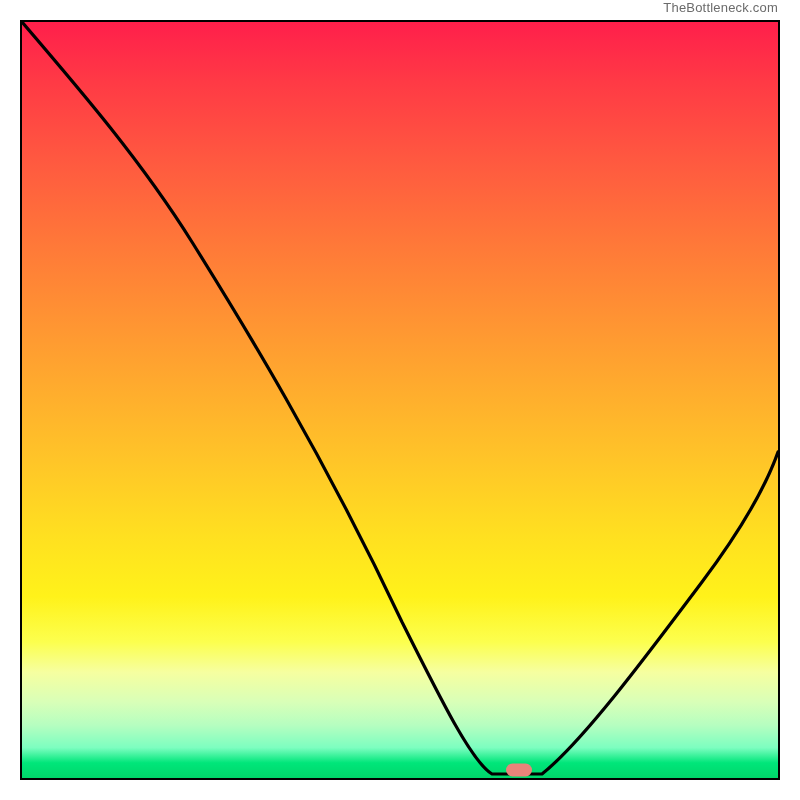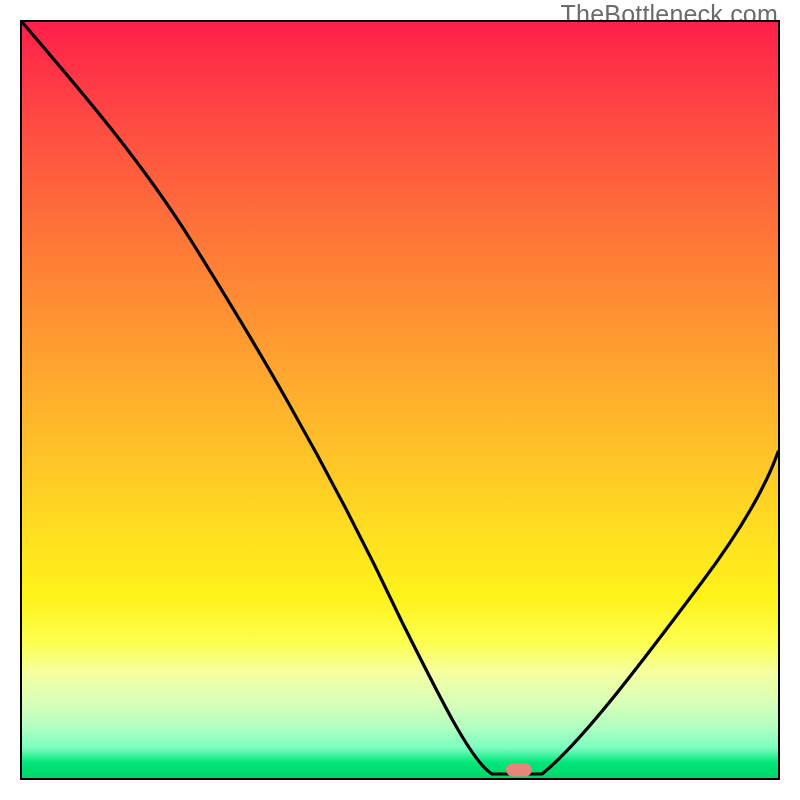--- a/index.html
+++ b/index.html
@@ -57,21 +57,21 @@
     height: 13px;
     background: #e8847a;
     border-radius: 7px;
     transform: translate(-50%, -50%);
   }
   .watermark {
     position: absolute;
     top: 0px;
     right: 22px;
     color: #6b6b6b;
-    font-size: 25px;
+    font-size: 13px;
     letter-spacing: 0.2px;
     font-weight: 500;
   }
 </style>
 </head>
 <body>
 
 <div class="chart-container">
 
   <div class="watermark">TheBottleneck.com</div>

